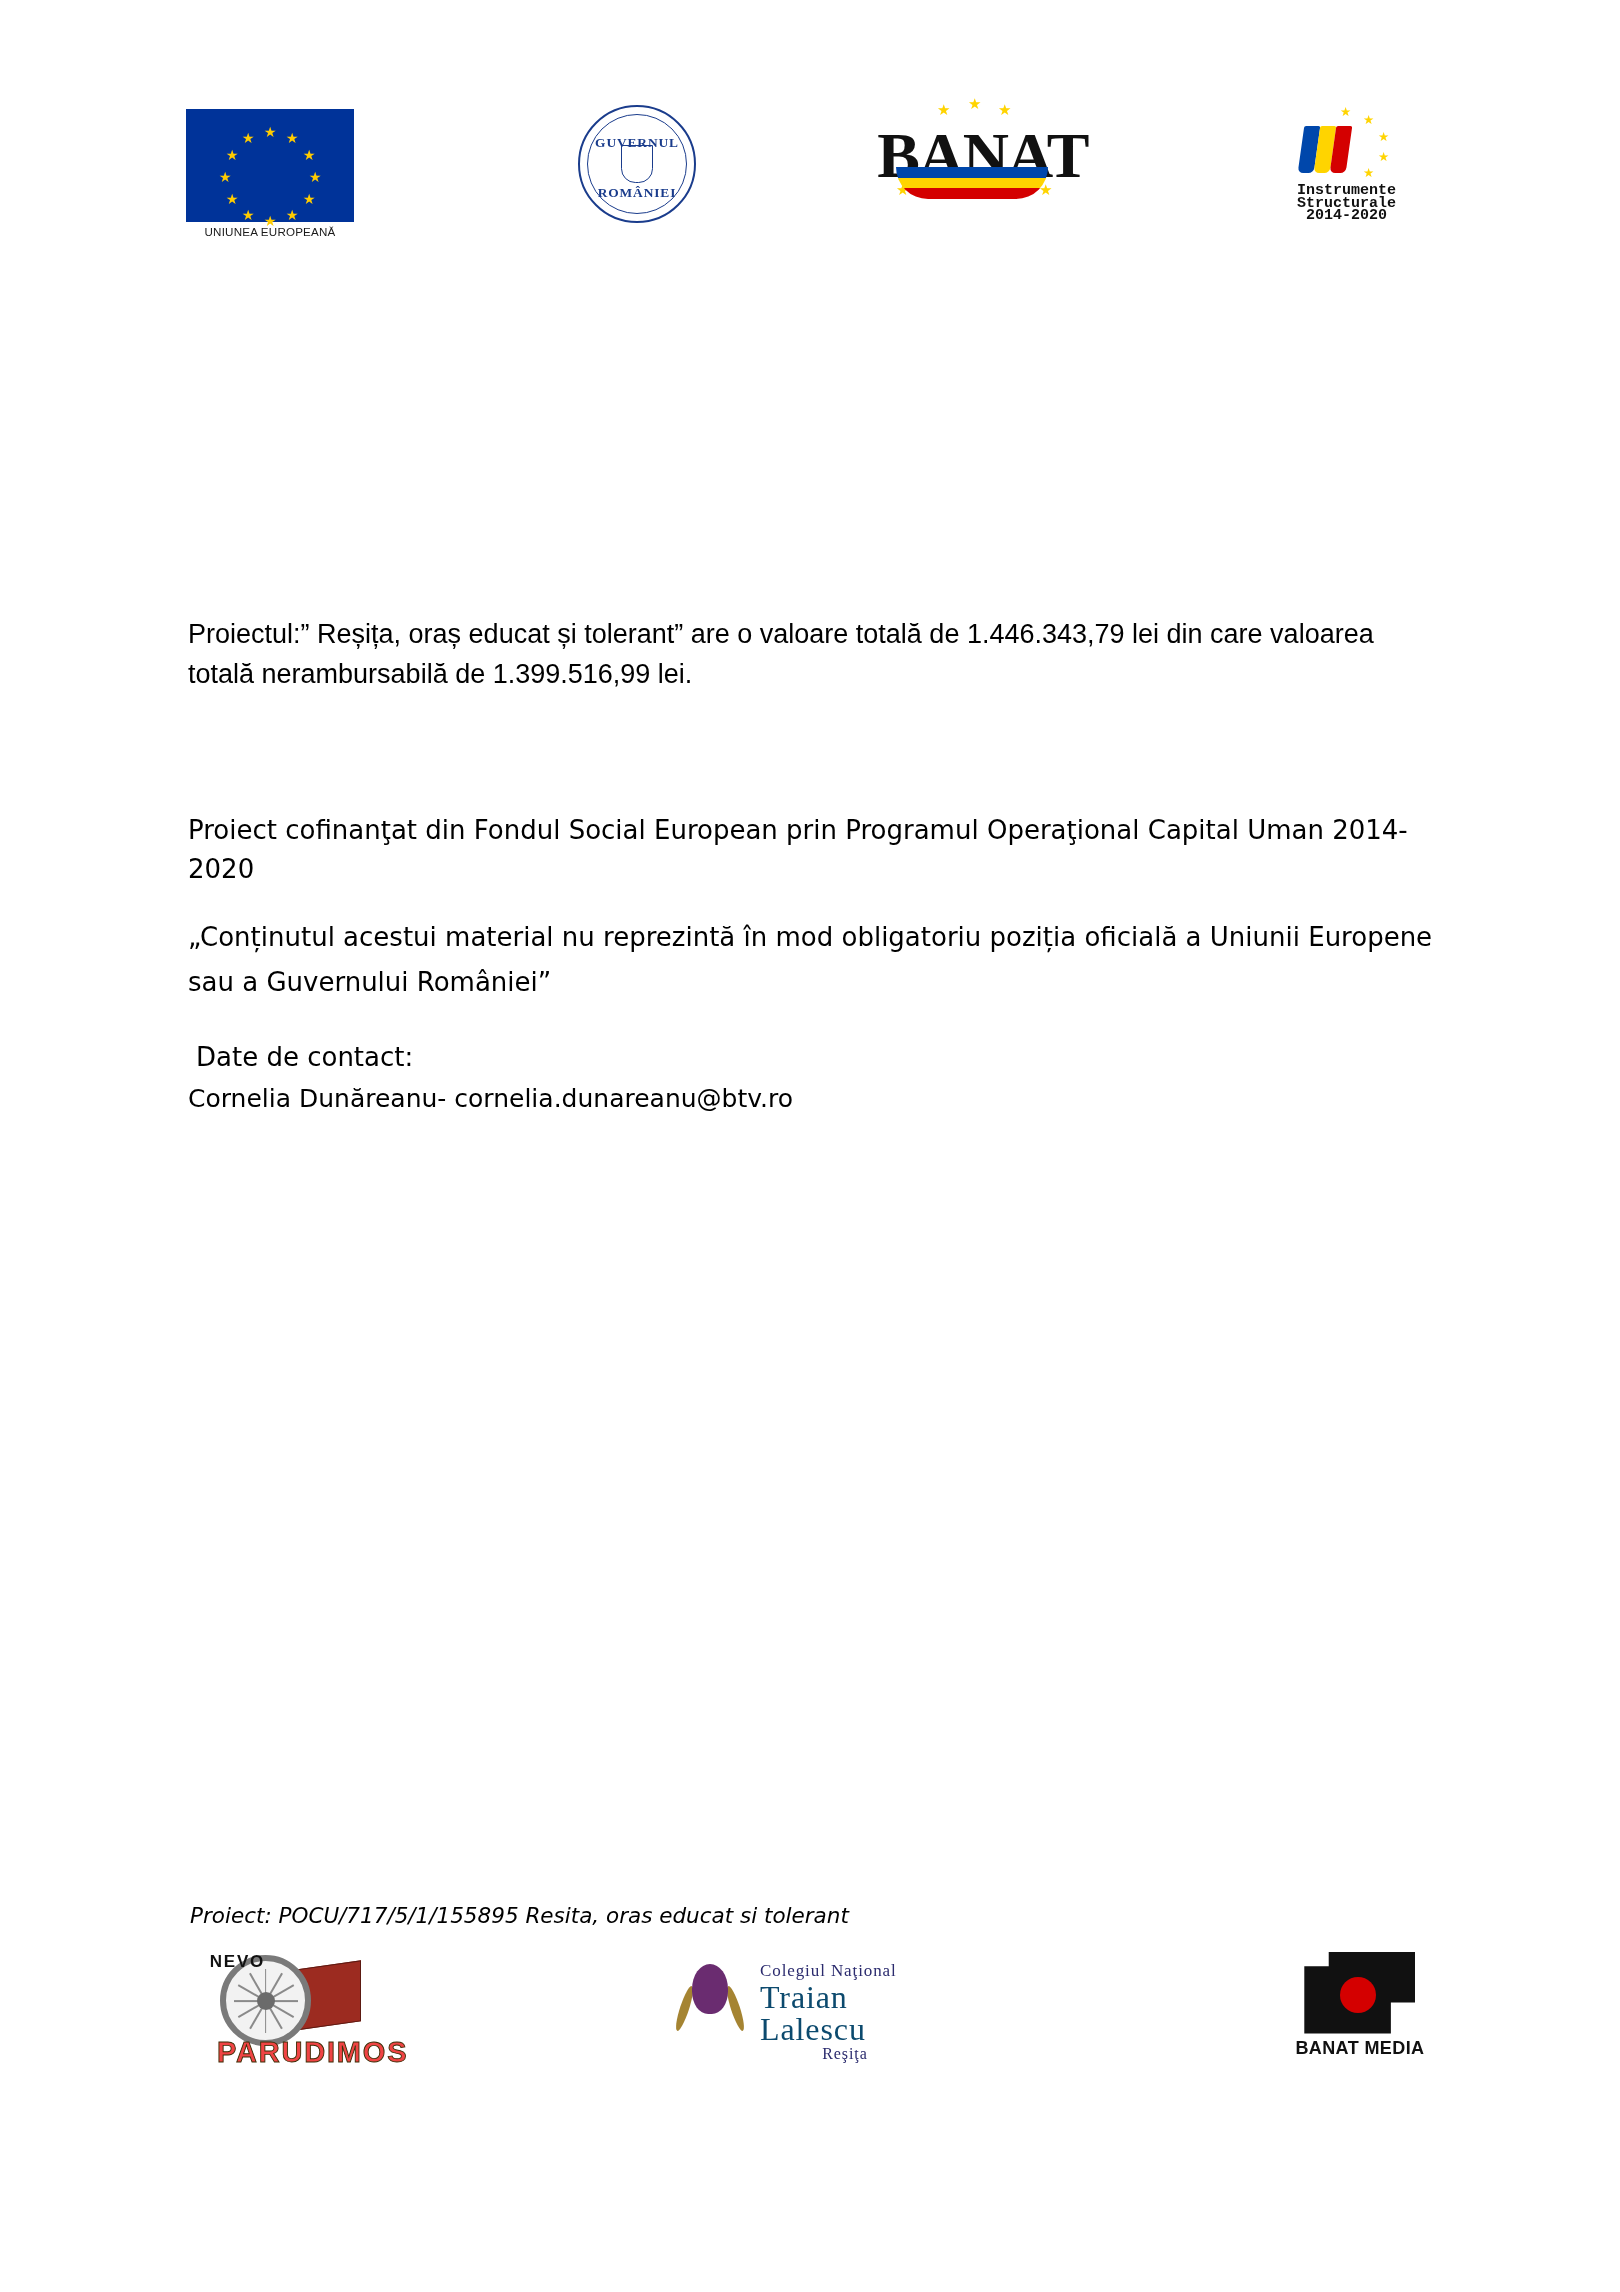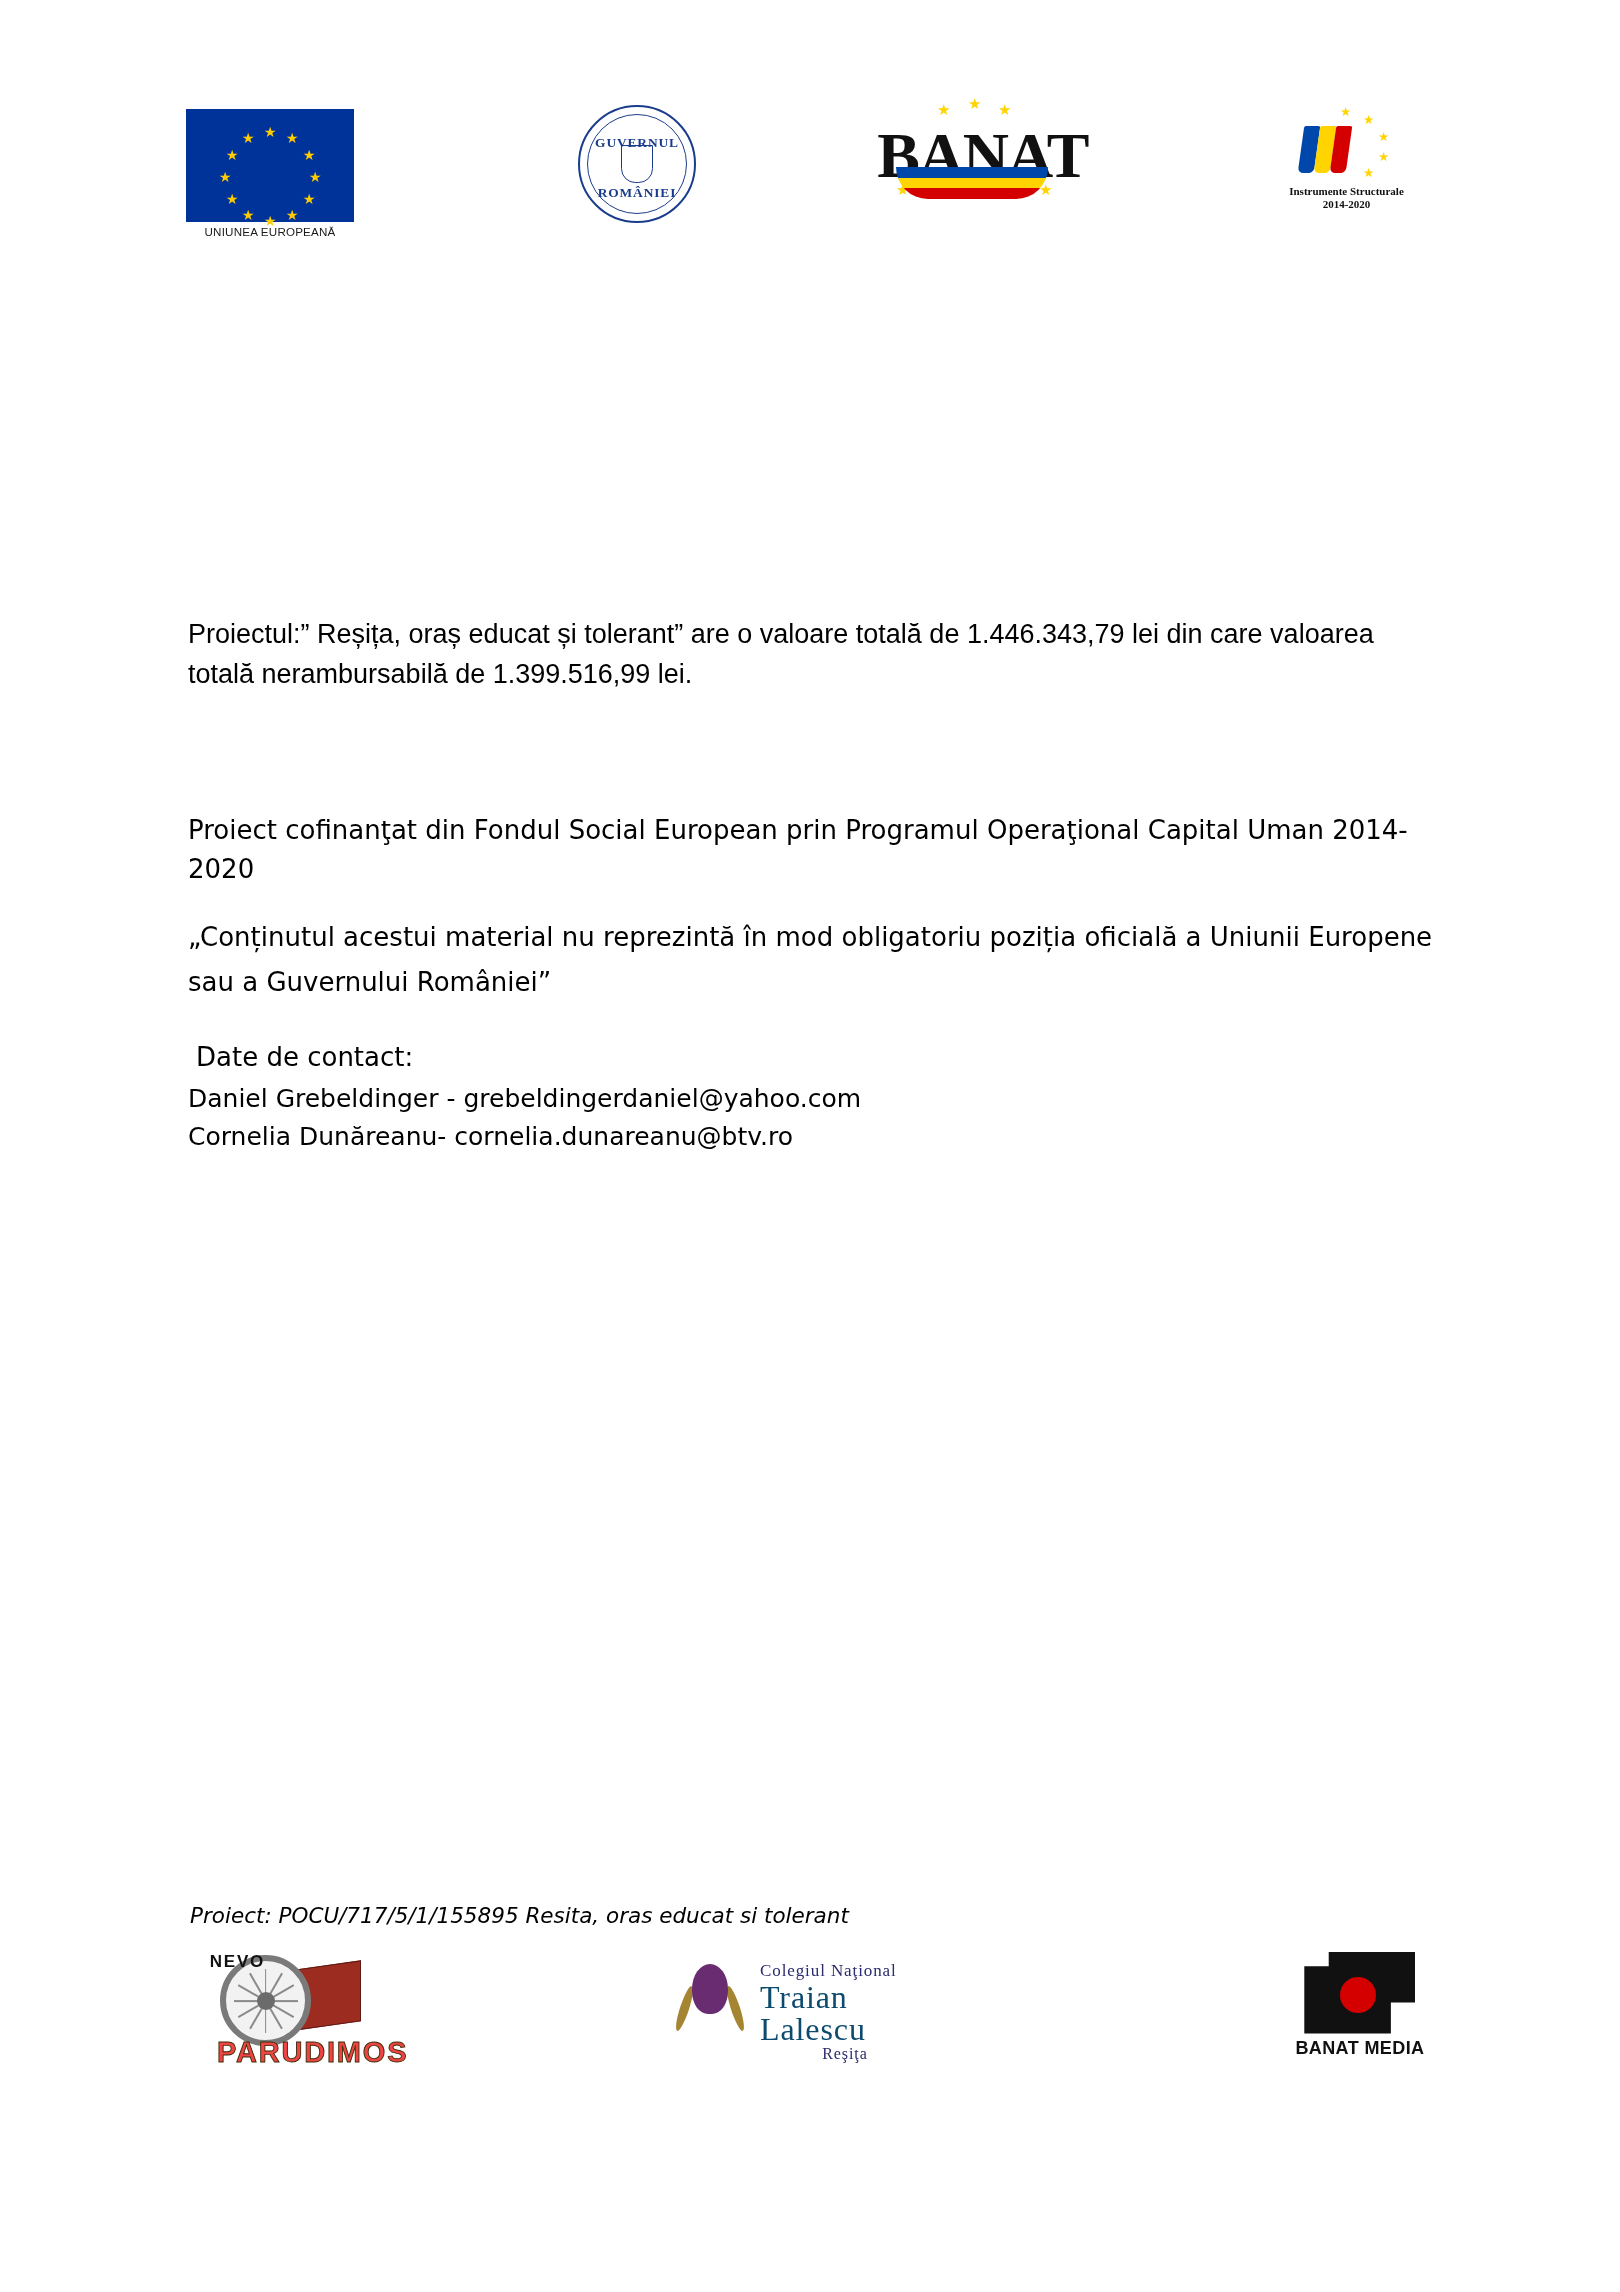--- a/index.html
+++ b/index.html
@@ -162,23 +162,23 @@
     color: #ffd400;
     font-size: 12.5px;
     line-height: 12.5px;
   }
   .is-caption {
     position: absolute;
     left: 0;
     top: 84px;
     width: 167px;
     text-align: center;
-    font-family: Liberation Serif, serif;
+    font-family: Liberation Mono, monospace;
     font-weight: bold;
-    font-size: 11px;
+    font-size: 15px;
     color: #111;
     line-height: 12.5px;
   }
 
   
   .body-block {
     position: absolute;
     left: 188px;
     top: 587px;
     width: 1254px;
@@ -466,21 +466,20 @@
   <p class="para-amount">Proiectul:” Reșița, oraș educat și tolerant” are o valoare totală  de 1.446.343,79 lei din care  valoarea totală nerambursabilă de 1.399.516,99 lei.</p>
 
   <div class="para-gap"></div>
 
   <p class="para-cofin">Proiect cofinanţat  din Fondul Social European prin Programul Operaţional Capital Uman 2014-2020</p>
 
   <p class="para-quote">„Conținutul acestui material nu reprezintă în mod obligatoriu poziția oficială a Uniunii Europene sau a Guvernului României”</p>
 
   <div class="contact-title"> Date de contact:</div>
 
-  <div class="contact-line">Daniel Grebeldinger - grebeldingerdaniel@yahoo.com</div>
   <div class="contact-line">Cornelia Dunăreanu- cornelia.dunareanu@btv.ro</div>
 
 </div>
 
 <div class="footer-note">Proiect: POCU/717/5/1/155895 Resita, oras educat si tolerant</div>
 
 <div class="footer-logos">
 
   <div class="nevo-logo">
     <div class="nevo-cart"></div>

